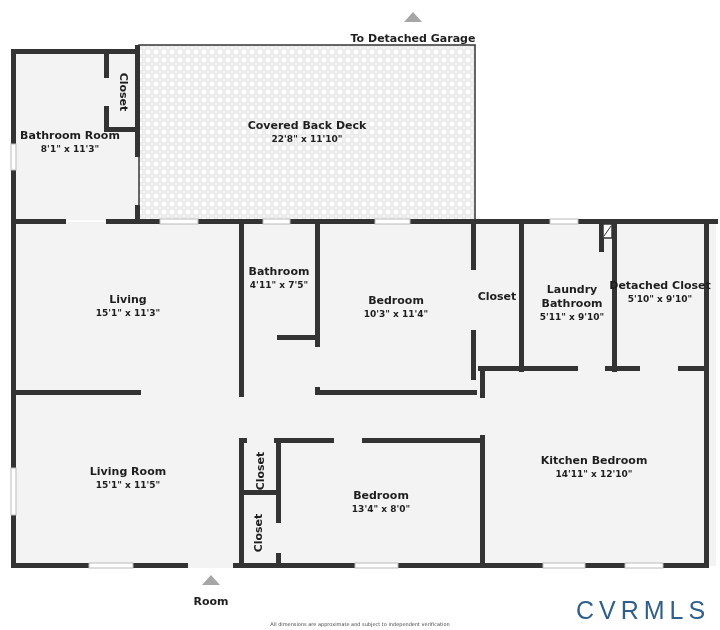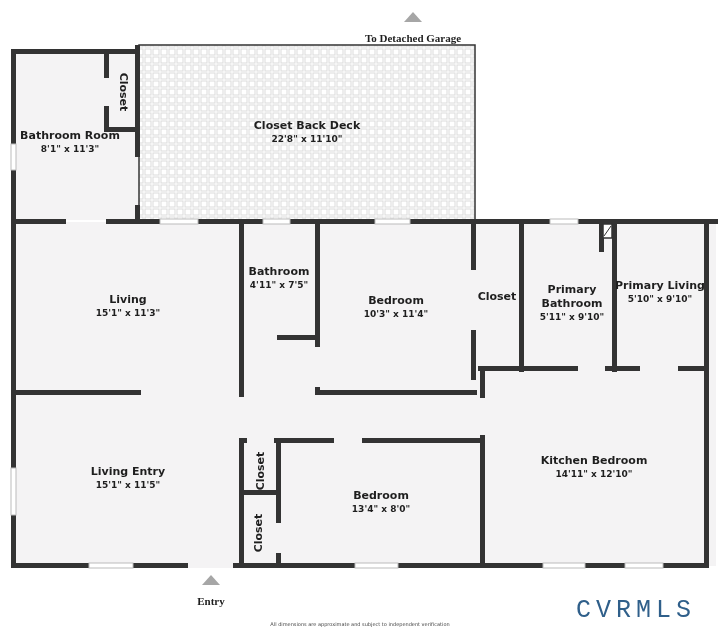--- a/index.html
+++ b/index.html
@@ -3,23 +3,23 @@
 <meta charset="utf-8">
 <style>
   html, body { margin:0; padding:0; background:#ffffff; }
   body { width:720px; height:630px; position:relative; overflow:hidden; font-family:"DejaVu Sans", sans-serif; }
   svg.plan { position:absolute; left:0; top:0; }
   .label { position:absolute; text-align:center; color:#1e1e1e; transform:translate(-50%,-50%); white-space:nowrap; }
   .label .name { font-weight:bold; font-size:11px; line-height:14px; display:block; }
   .label .dim { font-weight:bold; font-size:9px; line-height:12px; display:block; }
   .vlabel { position:absolute; font-weight:bold; font-size:11px; color:#1e1e1e; transform:translate(-50%,-50%) rotate(90deg); white-space:nowrap; }
   .vlabel.ccw { transform:translate(-50%,-50%) rotate(-90deg); }
-  .marker-text { position:absolute; font-weight:bold; font-size:11px; color:#1e1e1e; transform:translate(-50%,-50%); white-space:nowrap;font-family:Liberation Serif, serif; }
+  .marker-text { position:absolute; font-weight:bold; font-size:11px; color:#1e1e1e; transform:translate(-50%,-50%); white-space:nowrap; }
   .disclaimer { position:absolute; left:360px; top:624px; transform:translate(-50%,-50%); font-size:5px; color:#444; white-space:nowrap; }
-  .logo { position:absolute; left:576px; top:596px; font-size:25px; letter-spacing:5px; color:#2f5f8a; font-family:Liberation Mono, monospace; white-space:nowrap; }
+  .logo { position:absolute; left:576px; top:596px; font-size:25px; letter-spacing:5px; color:#2f5f8a; font-family:Liberation Sans, sans-serif; white-space:nowrap; }
 </style>
 </head>
 <body>
 
 <svg class="plan" width="720" height="630" viewBox="0 0 720 630">
   <defs>
     <pattern id="deckgrid" width="8" height="8" patternUnits="userSpaceOnUse">
       <rect width="8" height="8" fill="#ffffff"></rect>
       <rect x="1" y="1" width="6" height="6" fill="none" stroke="#dcdcdc" stroke-width="1"></rect>
     </pattern>
@@ -114,61 +114,61 @@
 
   <polygon points="413,12 404,22 422,22" fill="#a6a6a6"></polygon>
   <polygon points="211,575 202,585 220,585" fill="#a6a6a6"></polygon>
 </svg>
 
 <div class="label" style="left:70px;top:142px">
   <span class="name">Bathroom Room</span>
   <span class="dim">8'1" x 11'3"</span>
 </div>
 <div class="label" style="left:307px;top:132px">
-  <span class="name">Closet Back Deck</span>
+  <span class="name">Covered Back Deck</span>
   <span class="dim">22'8" x 11'10"</span>
 </div>
 <div class="label" style="left:128px;top:306px">
   <span class="name">Living</span>
   <span class="dim">15'1" x 11'3"</span>
 </div>
 <div class="label" style="left:279px;top:278px">
   <span class="name">Bathroom</span>
   <span class="dim">4'11" x 7'5"</span>
 </div>
 <div class="label" style="left:396px;top:307px">
   <span class="name">Bedroom</span>
   <span class="dim">10'3" x 11'4"</span>
 </div>
 <div class="label" style="left:497px;top:297px">
   <span class="name">Closet</span>
 </div>
 <div class="label" style="left:572px;top:303px">
-  <span class="name">Primary</span>
+  <span class="name">Laundry</span>
   <span class="name">Bathroom</span>
   <span class="dim">5'11" x 9'10"</span>
 </div>
 <div class="label" style="left:660px;top:292px">
-  <span class="name">Primary Living</span>
+  <span class="name">Detached Closet</span>
   <span class="dim">5'10" x 9'10"</span>
 </div>
 <div class="label" style="left:128px;top:478px">
-  <span class="name">Living Entry</span>
+  <span class="name">Living Room</span>
   <span class="dim">15'1" x 11'5"</span>
 </div>
 <div class="label" style="left:381px;top:502px">
   <span class="name">Bedroom</span>
   <span class="dim">13'4" x 8'0"</span>
 </div>
 <div class="label" style="left:594px;top:467px">
   <span class="name">Kitchen Bedroom</span>
   <span class="dim">14'11" x 12'10"</span>
 </div>
 
 <div class="vlabel" style="left:123px;top:92px">Closet</div>
 <div class="vlabel ccw" style="left:260px;top:471px">Closet</div>
 <div class="vlabel ccw" style="left:258px;top:533px">Closet</div>
 
 <div class="marker-text" style="left:413px;top:38px">To Detached Garage</div>
-<div class="marker-text" style="left:211px;top:601px">Entry</div>
+<div class="marker-text" style="left:211px;top:601px">Room</div>
 
 <div class="disclaimer">All dimensions are approximate and subject to independent verification</div>
 <div class="logo">CVRMLS</div>
 
 </body></html>

